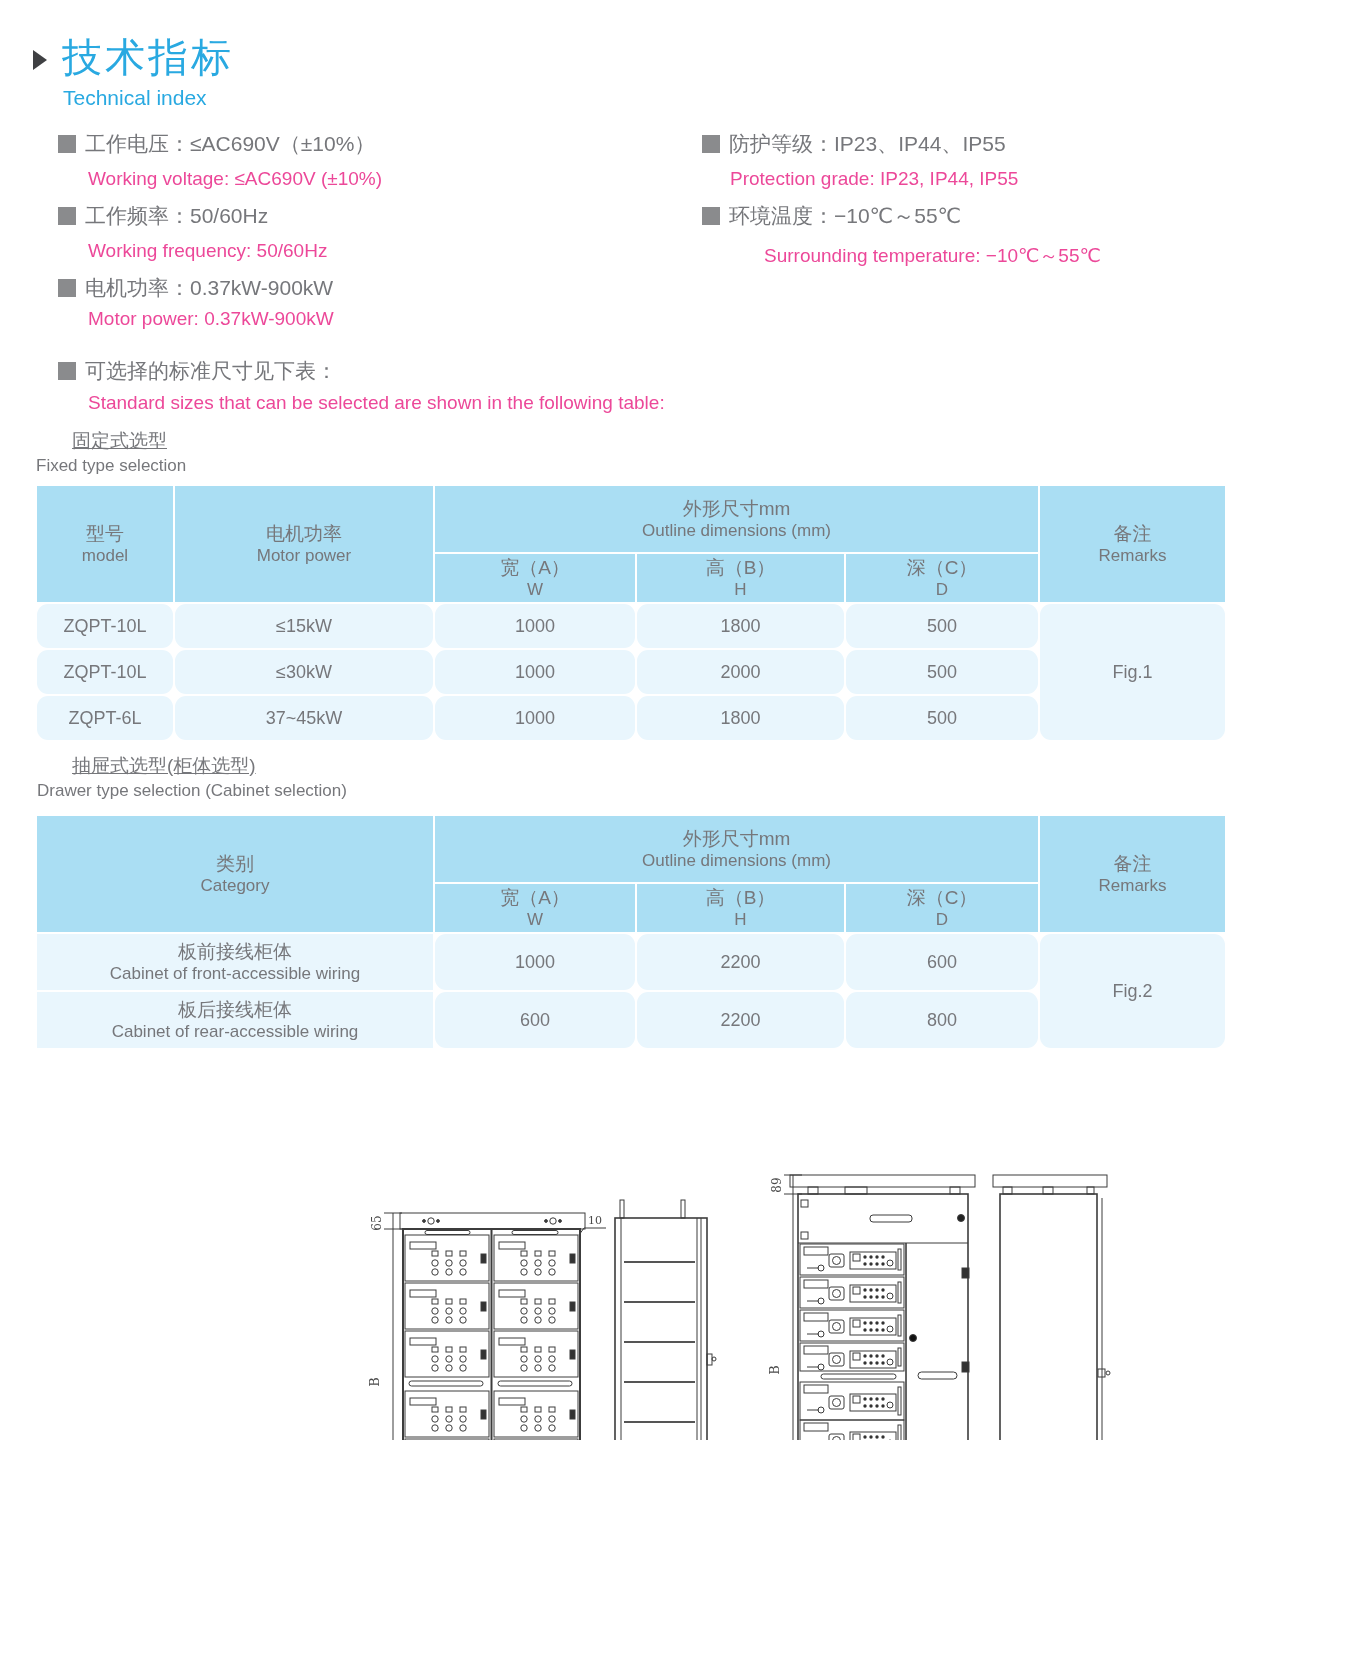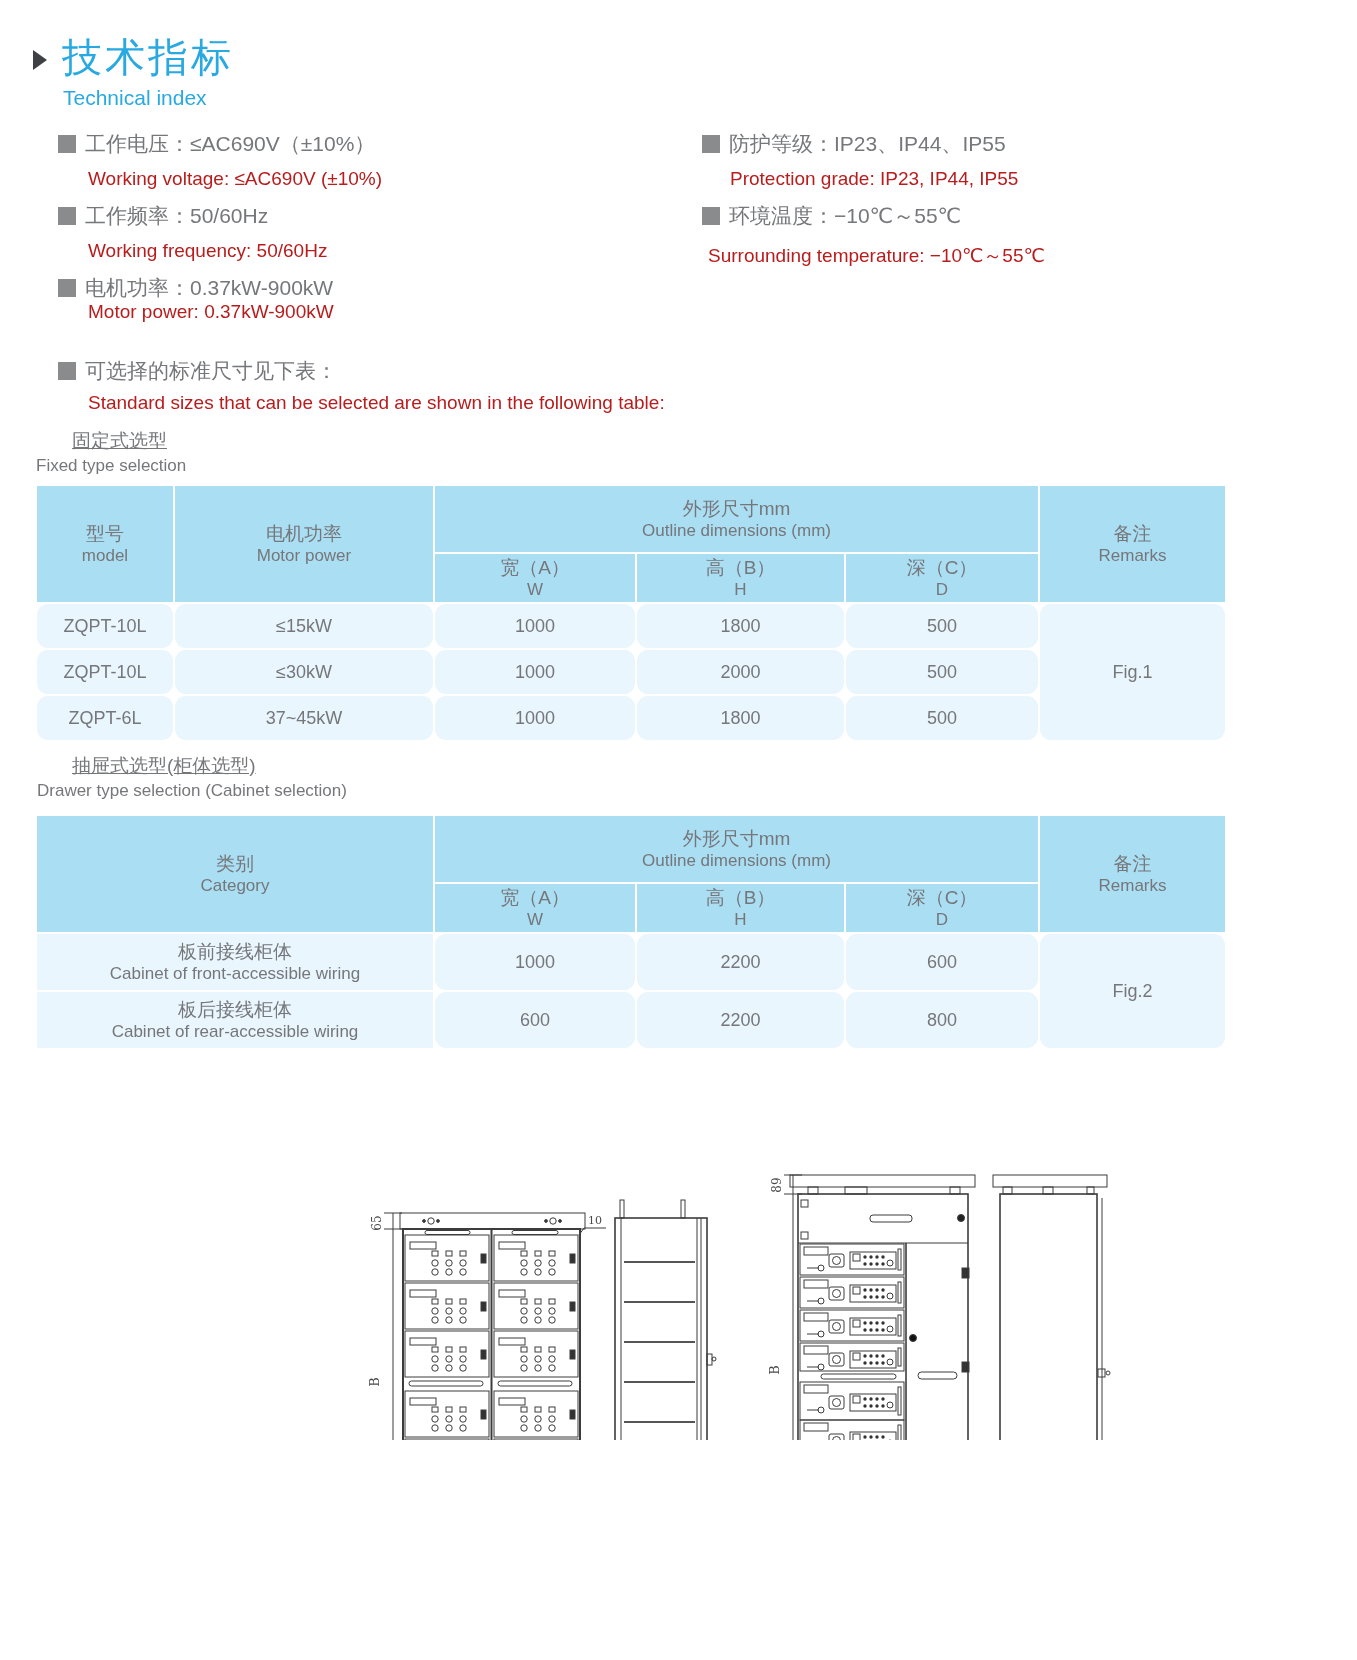--- a/index.html
+++ b/index.html
@@ -6,21 +6,21 @@
   #page{position:relative;width:1357px;height:1440px;background:#fff;overflow:hidden;
         font-family:"Liberation Sans","DejaVu Sans",sans-serif;color:#76777b;}
   .abs{position:absolute;white-space:nowrap;}
   
   .title-arrow{position:absolute;left:33px;top:50px;width:0;height:0;
     border-left:14px solid #3f4043;border-top:10px solid transparent;border-bottom:10px solid transparent;}
   .title-cn{position:absolute;left:62px;top:30px;font-size:40px;color:#29a9e1;letter-spacing:3px;}
   .title-en{position:absolute;left:63px;top:86px;font-size:21px;color:#29a9e1;}
   
   .spec-cn{font-size:21px;color:#76777b;}
-  .spec-en{font-size:19px;color:#b91c1c;}
+  .spec-en{font-size:19px;color:#ec4899;}
   .bullet{display:inline-block;width:18px;height:18px;background:#8a8b8d;margin-right:9px;vertical-align:-2px;}
   
   .sec-cn{font-size:19px;text-decoration:underline;margin-left:36px;}
   .sec-en{font-size:17px;}
   
   table.spec{border-collapse:separate;border-spacing:2px;table-layout:fixed;}
   table.spec td{text-align:center;vertical-align:middle;padding:0;}
   td.th{background:#aadef3;}
   td.tb{background:#e9f6fd;}
   .h-cn{font-size:19px;line-height:1.25;}
@@ -47,29 +47,29 @@
   <div class="abs spec-cn" style="left:58px;top:130px">
     <span class="bullet"></span><span>工作电压：≤AC690V（±10%）</span></div>
   <div class="abs spec-en" style="left:88px;top:168px">Working voltage: ≤AC690V (±10%)</div>
 
   <div class="abs spec-cn" style="left:58px;top:202px">
     <span class="bullet"></span><span>工作频率：50/60Hz</span></div>
   <div class="abs spec-en" style="left:88px;top:240px">Working frequency: 50/60Hz</div>
 
   <div class="abs spec-cn" style="left:58px;top:274px">
     <span class="bullet"></span><span>电机功率：0.37kW-900kW</span></div>
-  <div class="abs spec-en" style="left:88px;top:301px">Motor power: 0.37kW-900kW</div>
+  <div class="abs spec-en" style="left:88px;top:308px">Motor power: 0.37kW-900kW</div>
 
   <div class="abs spec-cn" style="left:702px;top:130px">
     <span class="bullet"></span><span>防护等级：IP23、IP44、IP55</span></div>
   <div class="abs spec-en" style="left:730px;top:168px">Protection grade: IP23, IP44, IP55</div>
 
   <div class="abs spec-cn" style="left:702px;top:202px">
     <span class="bullet"></span><span>环境温度：−10℃～55℃</span></div>
-  <div class="abs spec-en" style="left:708px;top:243px">Surrounding temperature: −10℃～55℃</div>
+  <div class="abs spec-en" style="left:764px;top:243px">Surrounding temperature: −10℃～55℃</div>
 
   <div class="abs spec-cn" style="left:58px;top:357px">
     <span class="bullet"></span><span>可选择的标准尺寸见下表：</span></div>
   <div class="abs spec-en" style="left:88px;top:392px">Standard sizes that can be selected are shown in the following table:</div>
 
   <div class="abs sec-cn" style="left:36px;top:428px">固定式选型</div>
   <div class="abs sec-en" style="left:36px;top:456px">Fixed type selection</div>
 
   <table class="spec abs" style="left:35px;top:484px">
     <colgroup>

